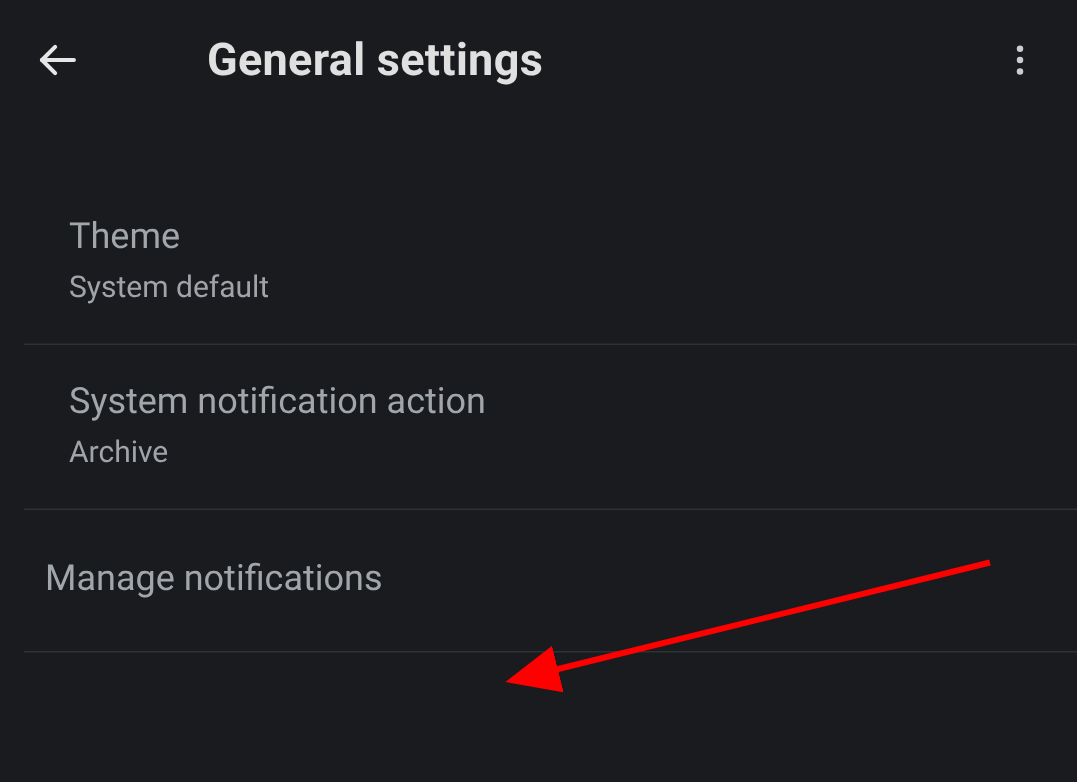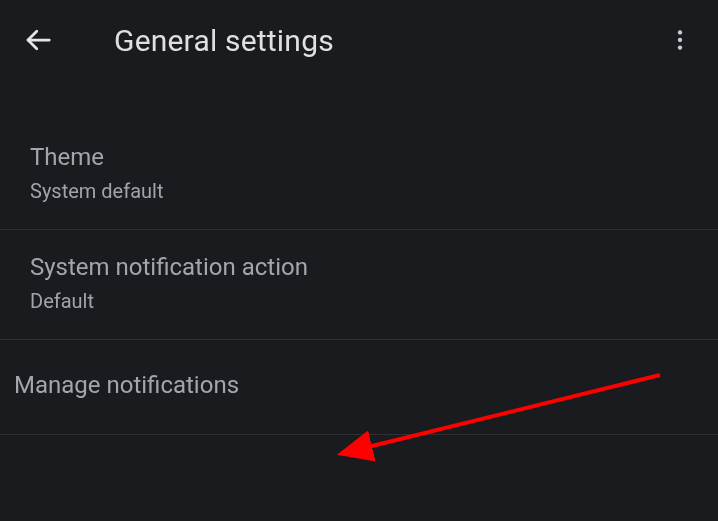--- a/index.html
+++ b/index.html
@@ -21,42 +21,43 @@
       width: 40px;
       height: 40px;
       display: flex;
       align-items: center;
       justify-content: center;
       color: #e6e6e6;
       cursor: pointer;
     }
     .title {
       flex: 1;
-      margin-left: 56px;
+      margin-left: 80px;
       font-size: 30px;
-      font-weight: 400;
+      font-weight: 700;
       color: #e0e0e0;
       letter-spacing: 0.2px;
     }
     .more-icon {
       width: 40px;
       height: 40px;
       display: flex;
       align-items: center;
       justify-content: center;
       color: #c9ccd1;
       cursor: pointer;
     }
     .content {
       padding-top: 40px;
     }
     .item {
       padding: 22px 30px 26px 30px;
       border-bottom: 1px solid #2f3134;
       cursor: pointer;
+      margin-left: 16px;
     }
     .item-title {
       font-size: 24px;
       color: #a1a6ab;
       font-weight: 400;
       line-height: 1.3;
     }
     .item-sub {
       margin-top: 6px;
       font-size: 20px;
@@ -93,21 +94,21 @@
   </div>
 </div>
 
 <div class="content">
   <div class="item">
     <div class="item-title">Theme</div>
     <div class="item-sub">System default</div>
   </div>
   <div class="item">
     <div class="item-title">System notification action</div>
-    <div class="item-sub">Default</div>
+    <div class="item-sub">Archive</div>
   </div>
   <div class="item single">
     <div class="item-title">Manage notifications</div>
   </div>
 </div>
 
 <svg class="annotation-arrow" width="718" height="521">
   <defs>
     <marker id="arrowhead" markerWidth="9" markerHeight="8" refX="1" refY="4" orient="auto">
       <polygon points="0 0, 9 4, 0 8" fill="#ff0000"></polygon>

